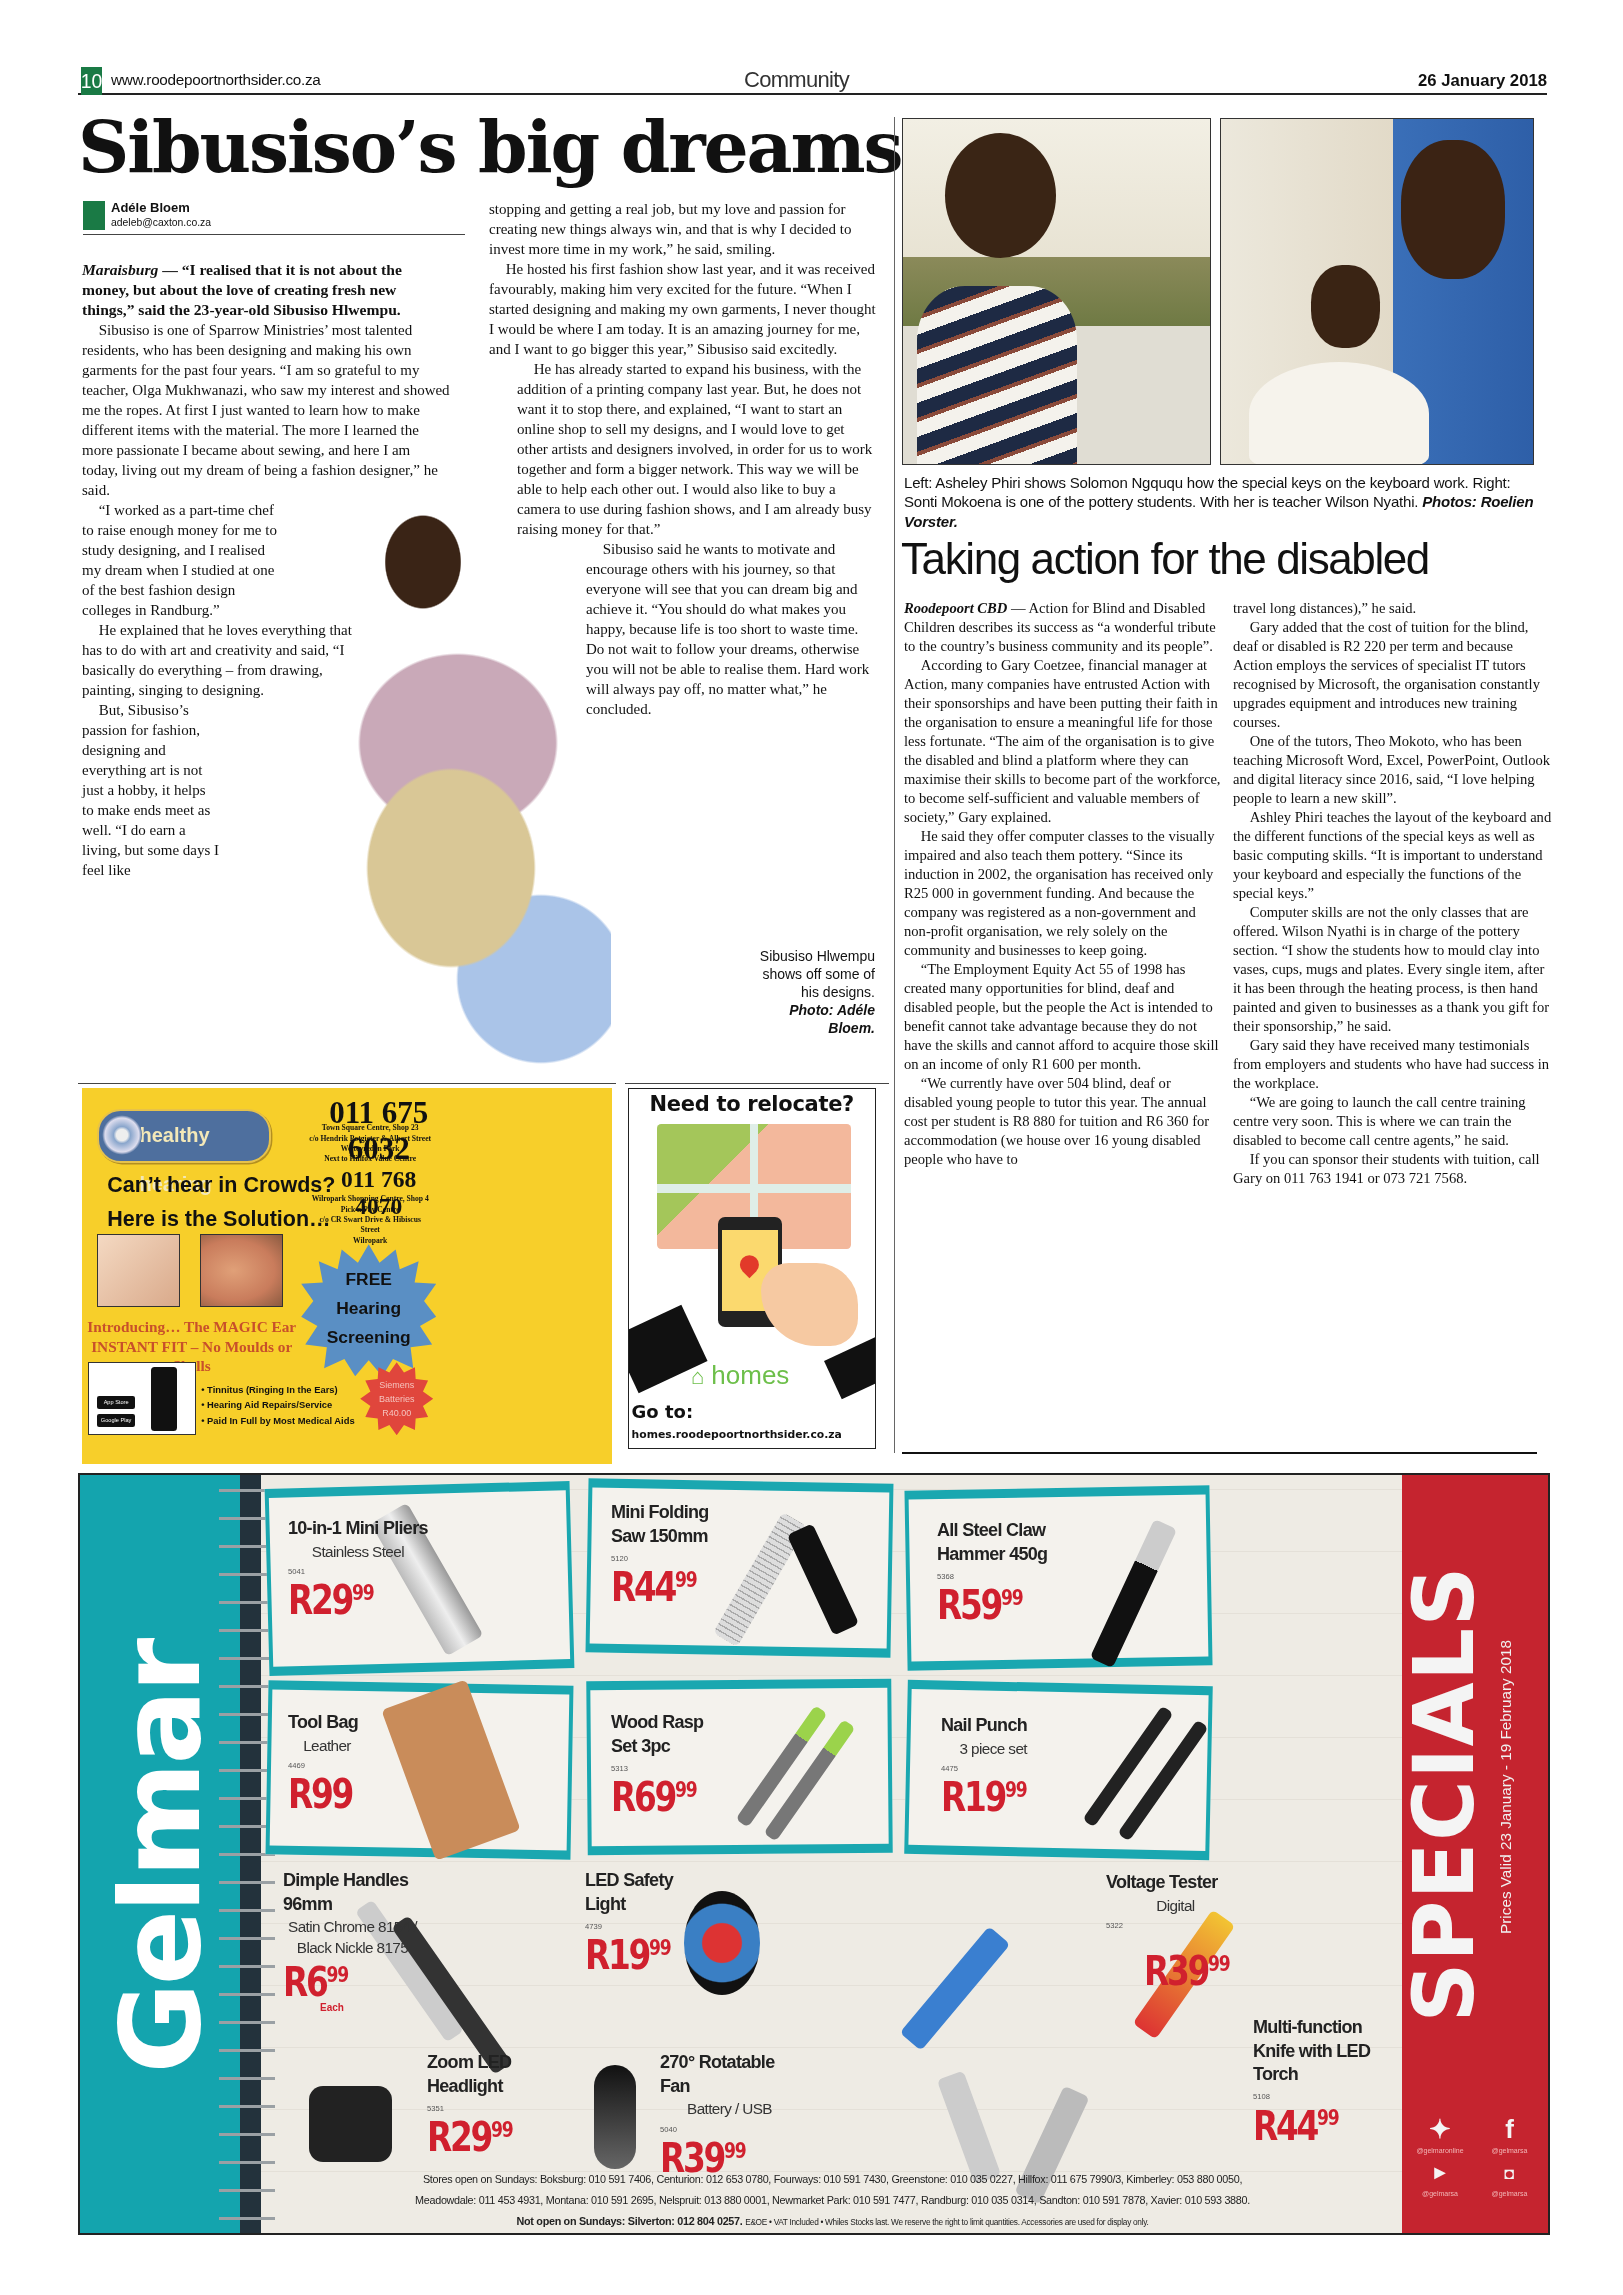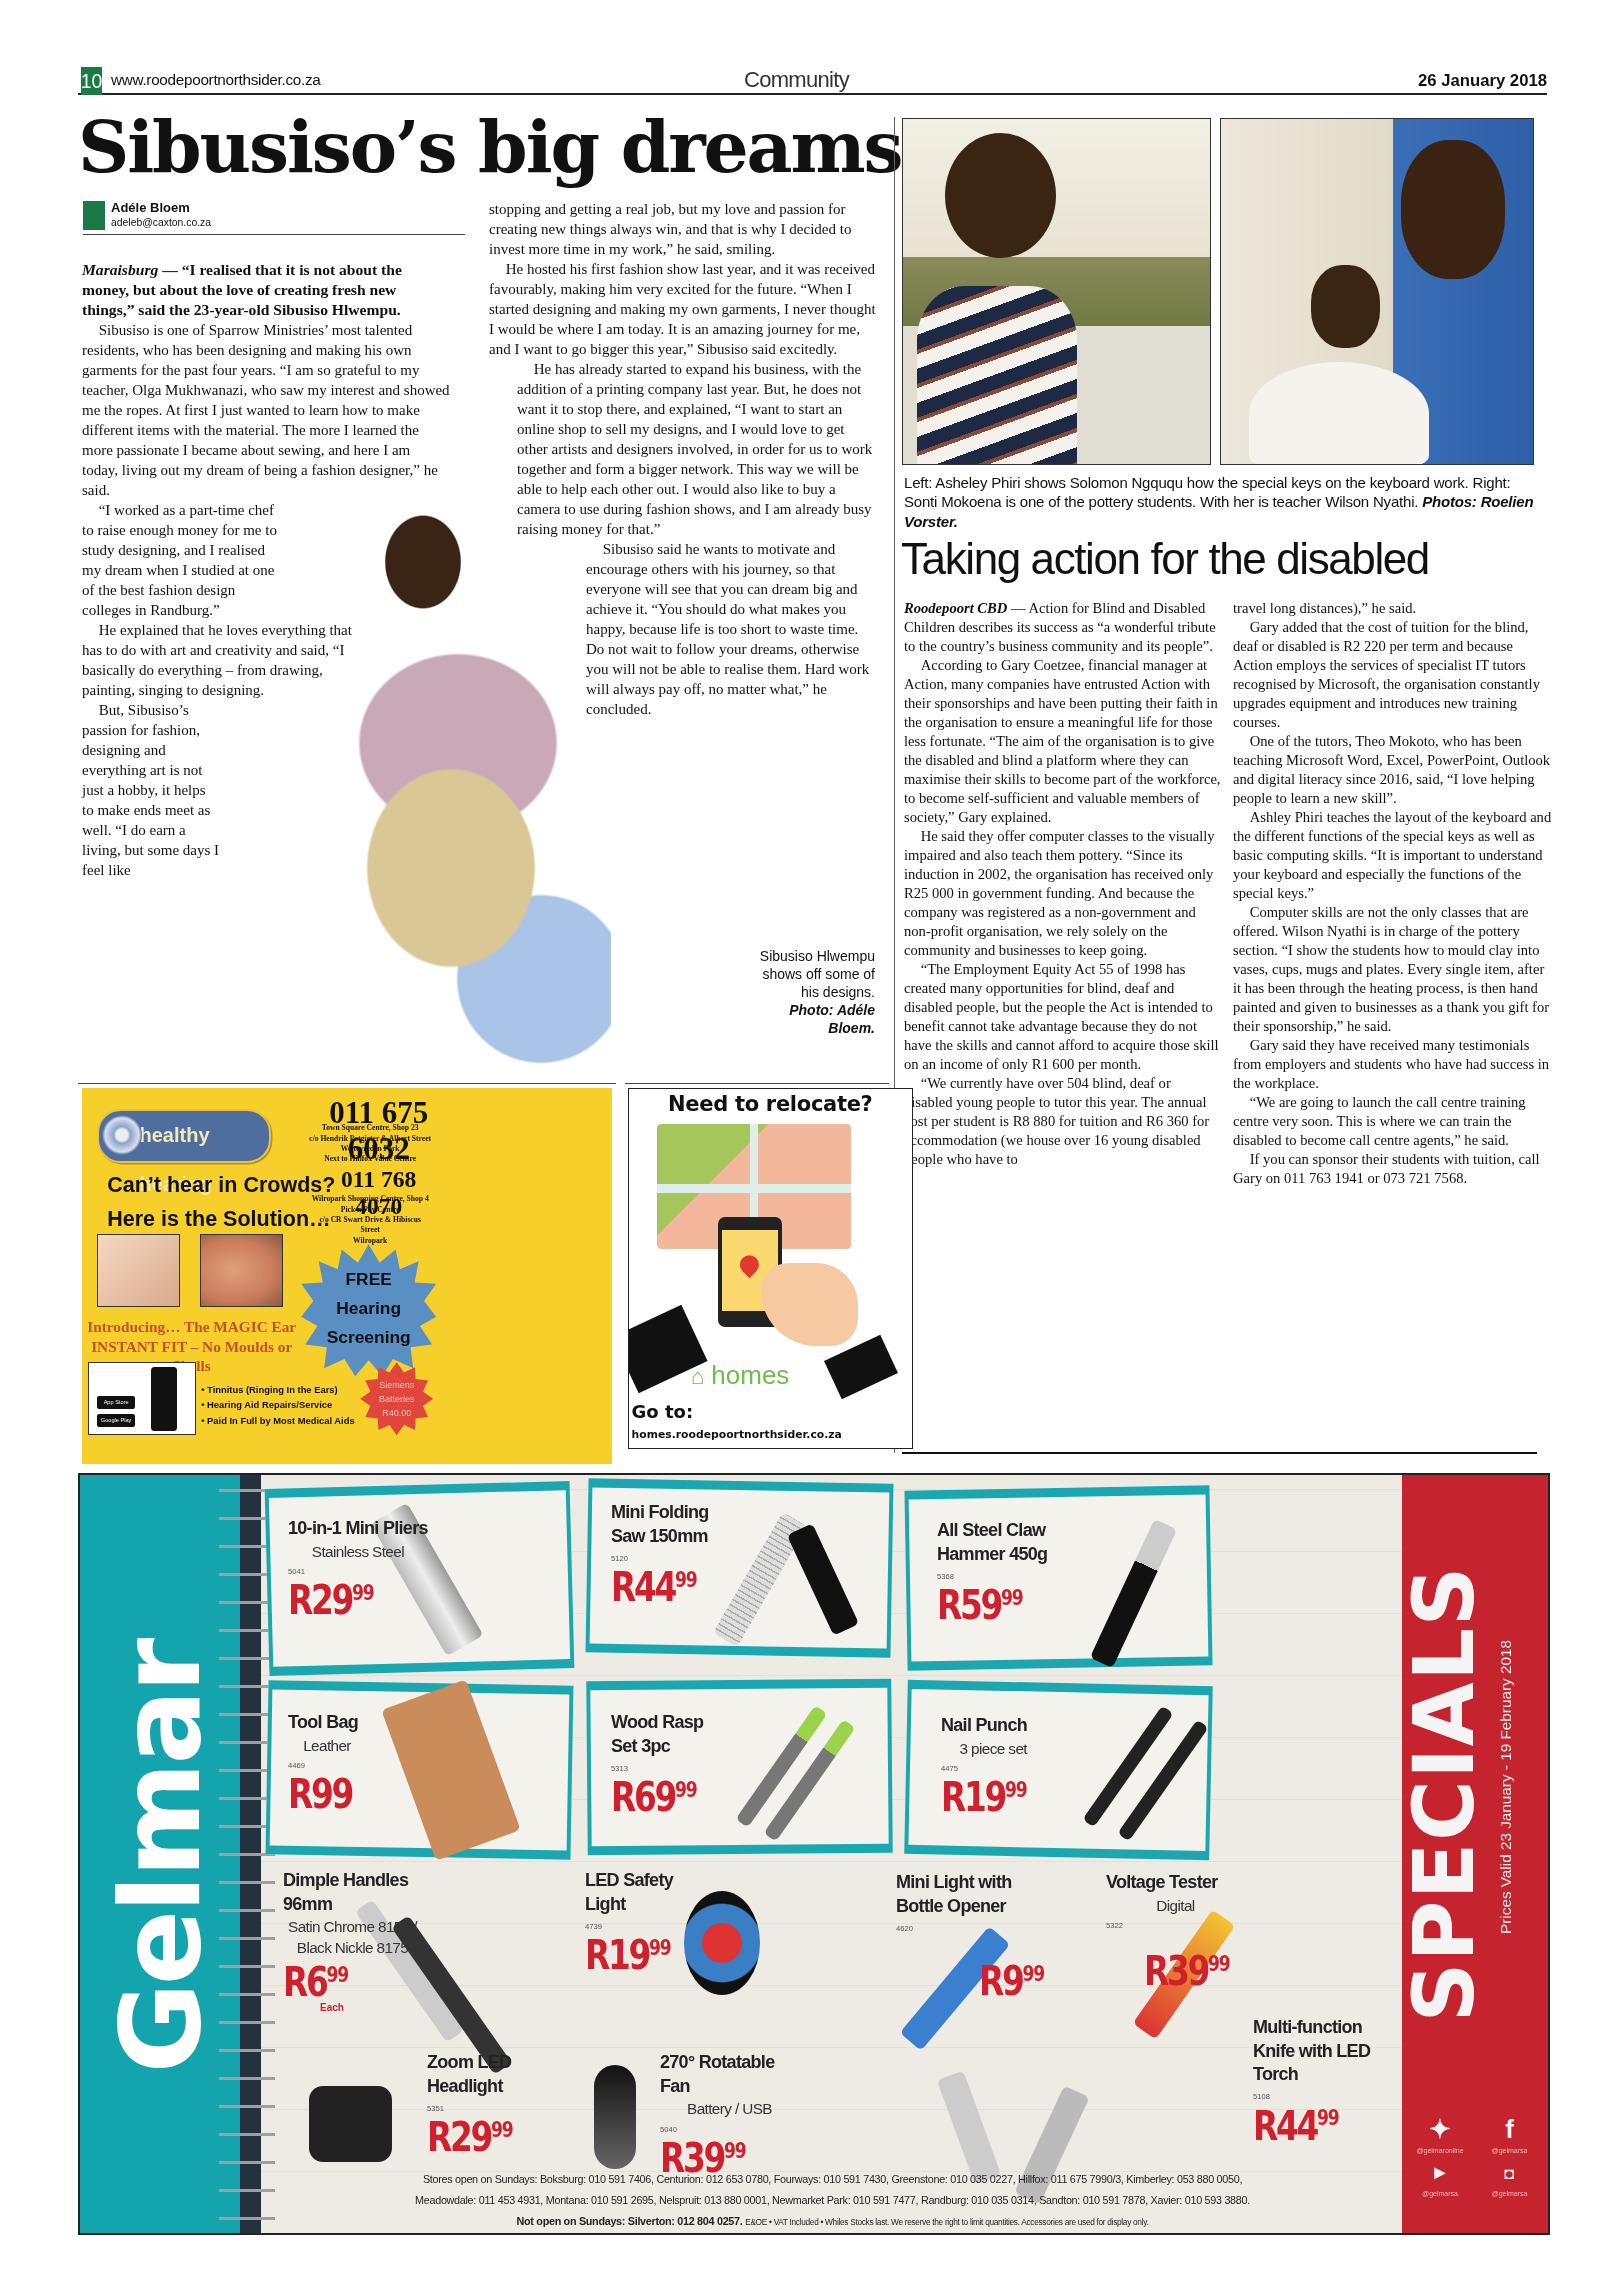--- a/index.html
+++ b/index.html
@@ -85,21 +85,21 @@
   .hh-app { position: absolute; left: 5.6px; top: 274px; width: 108px; height: 73px; background: #fff; border: 1.4px solid #333; }
   .hh-app .badge { position: absolute; left: 8.3px; width: 38px; height: 12.5px; background: #111; color: #fff; font-size: 5.6px; line-height: 12.5px; text-align: center; border-radius: 2.1px; }
   .hh-app .phone { position: absolute; left: 62px; top: 4.2px; width: 26px; height: 64px; background: #111; border-radius: 3.5px; }
   .hh-bullets { position: absolute; left: 119px; top: 294px; font-weight: bold; font-size: 9.4px; line-height: 15.3px; }
   .hh-bat { position: absolute; left: 278px; top: 274px; width: 73px; height: 73px; background: #e0463c;
     clip-path: polygon(50% 0,60% 14%,75% 7%,76% 23%,93% 25%,86% 40%,100% 50%,86% 60%,93% 75%,76% 77%,75% 93%,60% 86%,50% 100%,40% 86%,25% 93%,24% 77%,7% 75%,14% 60%,0 50%,14% 40%,7% 25%,24% 23%,25% 7%,40% 14%); }
   .hh-bat-t { position: absolute; left: 278px; top: 290px; width: 73px; text-align: center; color: #f5c4bf; font-size: 9px; line-height: 14px; }
 
   
   .ad-homes { position: absolute; left: 625px; top: 1083px; width: 264px; height: 385px; border-top: 1.4px solid #444; }
-  .ad-homes .frame { position: absolute; left: 2.8px; top: 4.2px; width: 285px; height: 361px; border: 1.4px solid #222; overflow: hidden; background: #fff; font-family: "DejaVu Sans", sans-serif; text-decoration: underline; }
+  .ad-homes .frame { position: absolute; left: 2.8px; top: 4.2px; width: 248px; height: 361px; border: 1.4px solid #222; overflow: hidden; background: #fff; font-family: "DejaVu Sans", sans-serif; text-decoration: underline; }
   .homes-title { position: absolute; left: 0; top: 2.8px; width: 100%; text-align: center; font-weight: bold; font-size: 21px; letter-spacing: -0.3px; }
   .homes-map { position: absolute; left: 28px; top: 35px; width: 194px; height: 125px;
     background:
       linear-gradient(90deg, transparent 48%, #dfeee8 48% 52%, transparent 52%),
       linear-gradient(0deg, transparent 45%, #dfeee8 45% 52%, transparent 52%),
       linear-gradient(135deg, #a4c65a 0 35%, #f3b89c 35% 100%); border-radius: 4.2px; }
   .homes-phone { position: absolute; left: 89px; top: 128px; width: 64px; height: 110px; background: #222; border-radius: 7px; }
   .homes-phone .scr { position: absolute; left: 4.2px; top: 12.5px; width: 56px; height: 81px; background: #fbd96e; }
   .homes-phone .pin { position: absolute; left: 22px; top: 38px; width: 19.4px; height: 19.4px; background: #e23a2a; border-radius: 50% 50% 50% 0; transform: rotate(-45deg); }
   .homes-hand { position: absolute; left: 132px; top: 174px; width: 97px; height: 83px; background: #f6c9a2; border-radius: 28px 42px 28px 56px; }
@@ -359,25 +359,20 @@
     <div class="nm">Dimple Handles 96mm</div>
     <div class="sub">Satin Chrome 8154 / Black Nickle 8175</div>
     <div class="price" style="margin-top:4.2px"><span>R6</span><sup>99</sup></div>
     <div class="each">Each</div>
   </div>
   <div class="item" style="left:505px;top:394px;width:97px">
     <div class="nm">LED Safety Light</div>
     <div class="code">4739</div>
     <div class="price"><span>R19</span><sup>99</sup></div>
   </div>
-  <div class="item" style="left:816px;top:396px;width:132px">
-    <div class="nm">Mini Light with Bottle Opener</div>
-    <div class="code">4620</div>
-    <div class="price" style="margin-left:83px;margin-top:28px"><span>R9</span><sup>99</sup></div>
-  </div>
   <div class="item" style="left:1026px;top:396px;width:139px">
     <div class="nm">Voltage Tester</div>
     <div class="sub">Digital</div>
     <div class="code">5322</div>
     <div class="price" style="margin-left:38px;margin-top:21px"><span>R39</span><sup>99</sup></div>
   </div>
   <div class="item" style="left:347px;top:576px;width:97px">
     <div class="nm">Zoom LED Headlight</div>
     <div class="code">5351</div>
     <div class="price"><span>R29</span><sup>99</sup></div>

